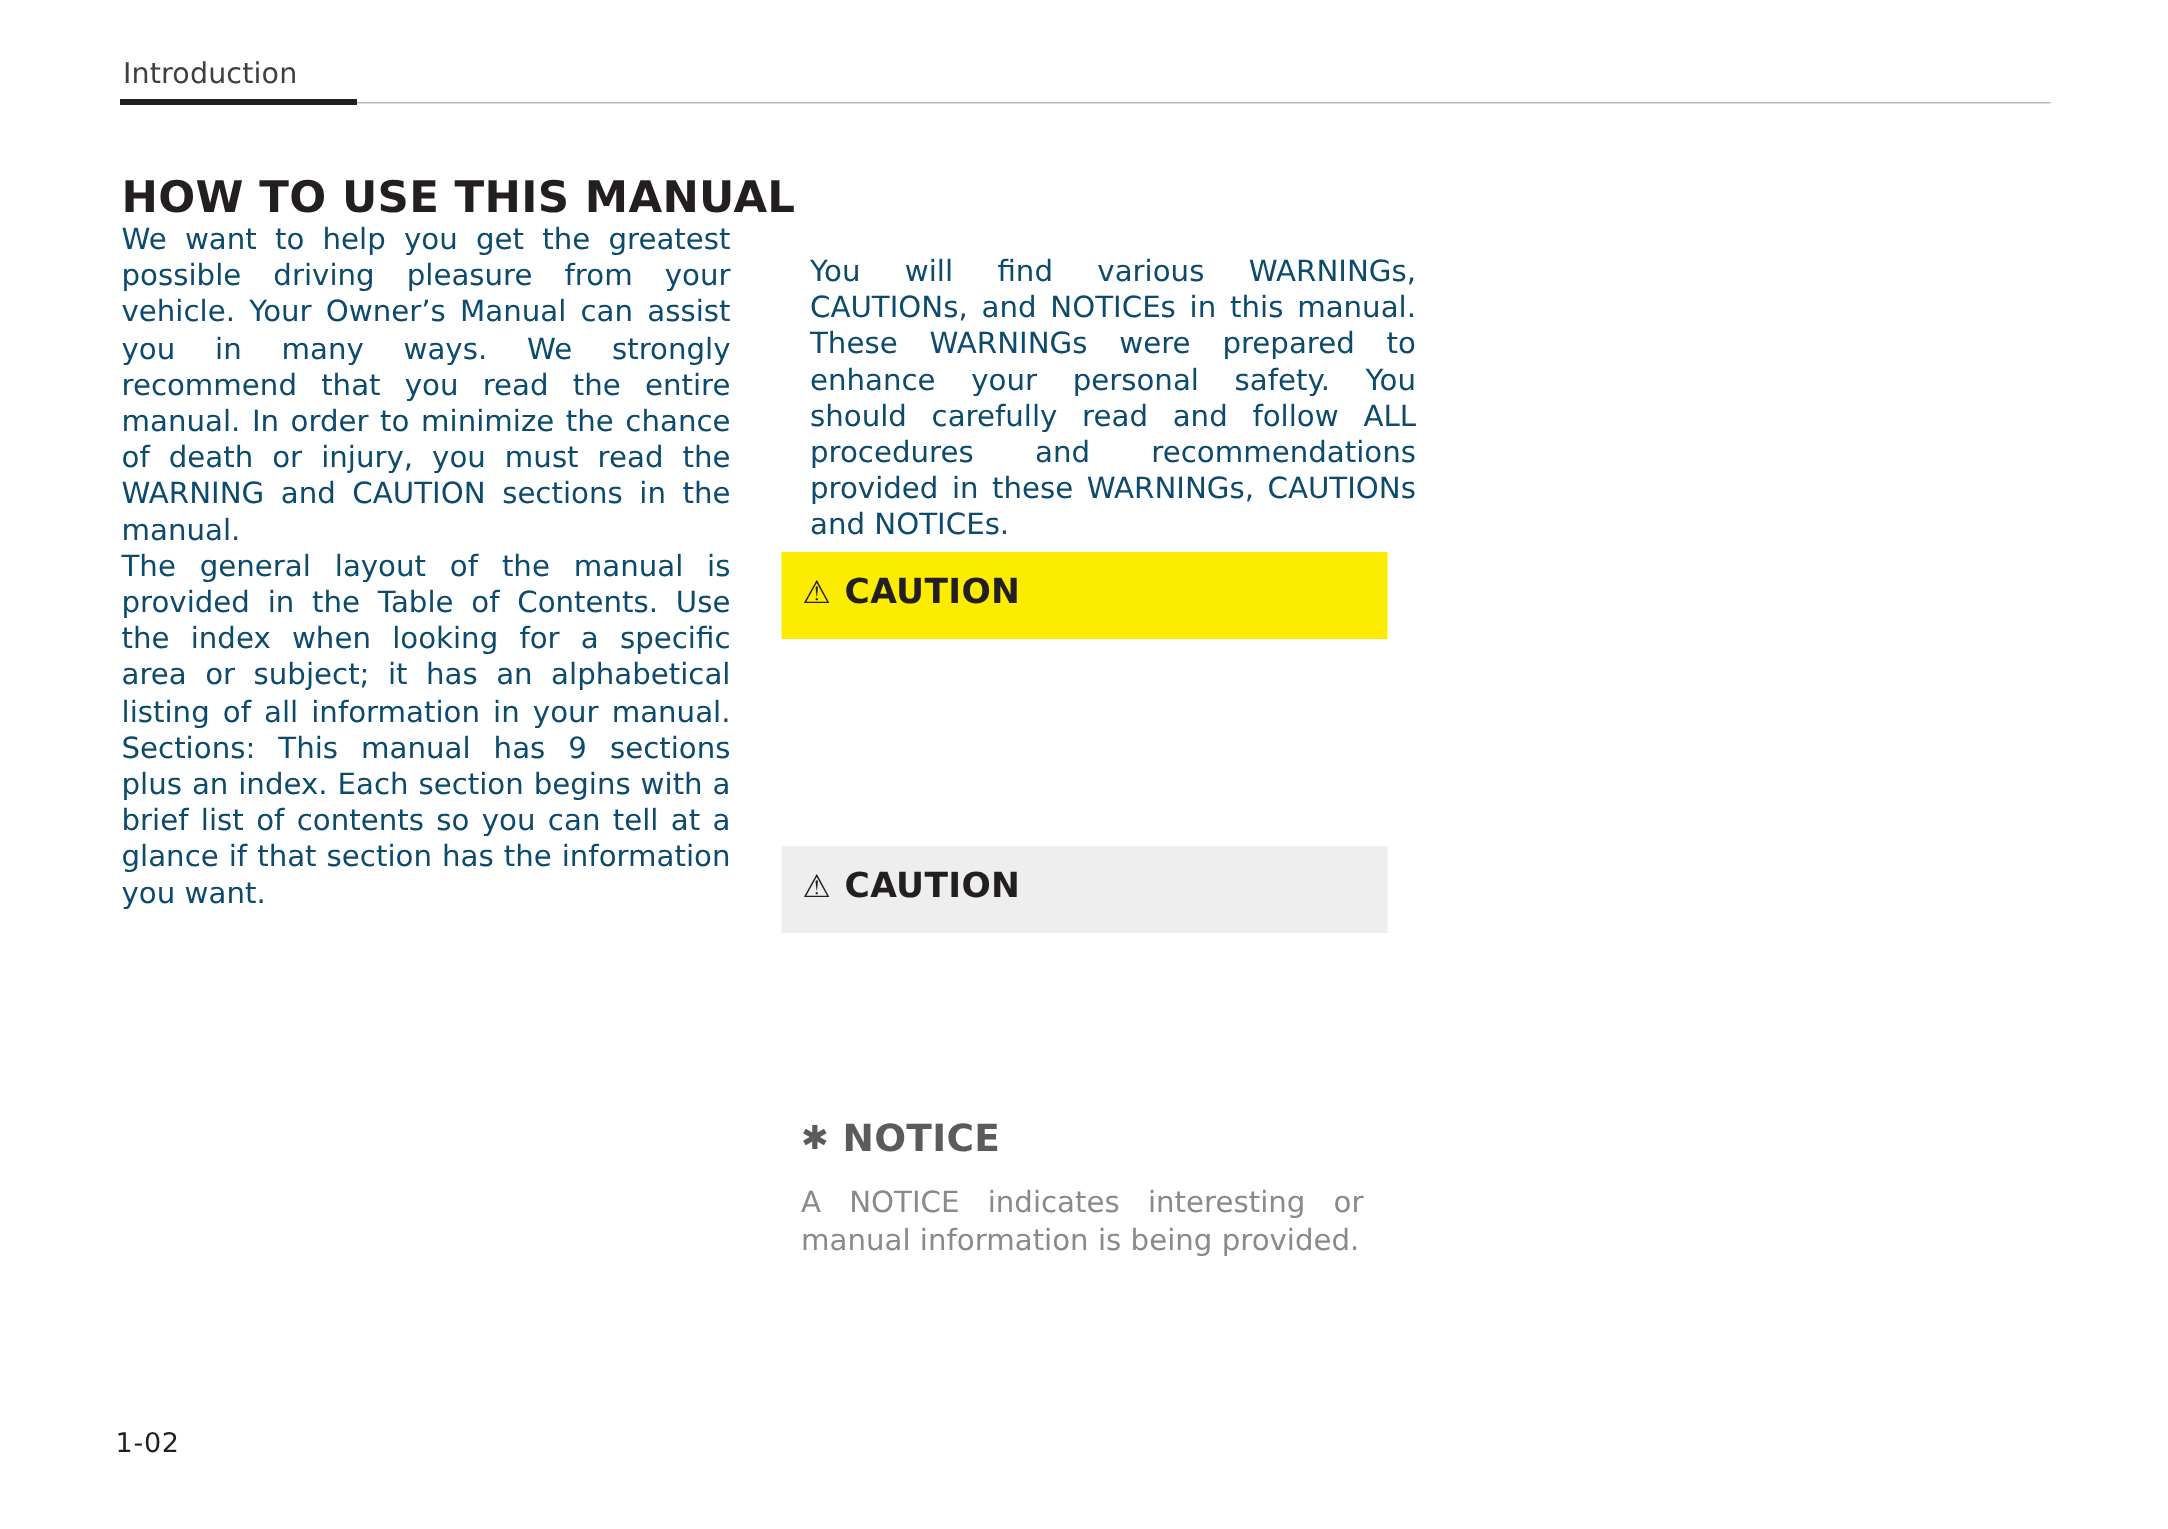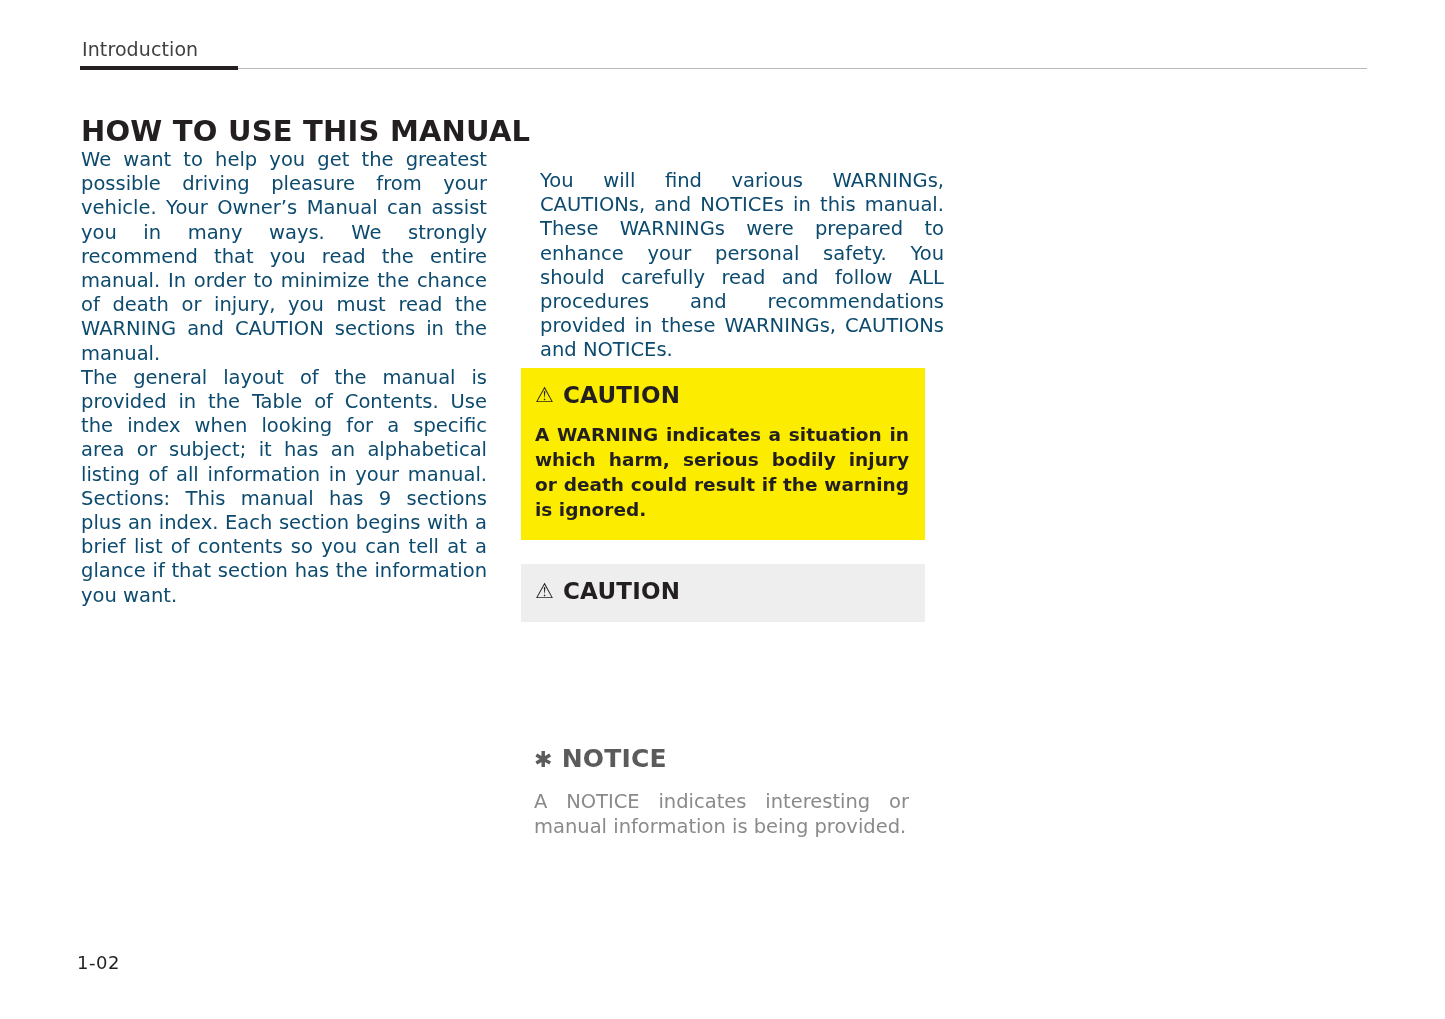--- a/index.html
+++ b/index.html
@@ -185,21 +185,20 @@
 
 <div class="col col-right">
   <p>You will find various WARNINGs, CAUTIONs, and NOTICEs in this manual. These WARNINGs were prepared to enhance your personal safety. You should carefully read and follow ALL procedures and recommendations provided in these WARNINGs, CAUTIONs and NOTICEs.</p>
 </div>
 
 <div class="callout warning-box">
   <div class="callout-head">
     <span class="icon-tri">⚠</span>
     <span>CAUTION</span>
   </div>
-  <div class="callout-body">A WARNING indicates a situation in which harm, serious bodily injury or death could result if the warning is ignored.</div>
 </div>
 
 <div class="callout caution-box">
   <div class="callout-head">
     <span class="icon-tri">⚠</span>
     <span>CAUTION</span>
   </div>
 </div>
 
 <div class="callout notice-box">

